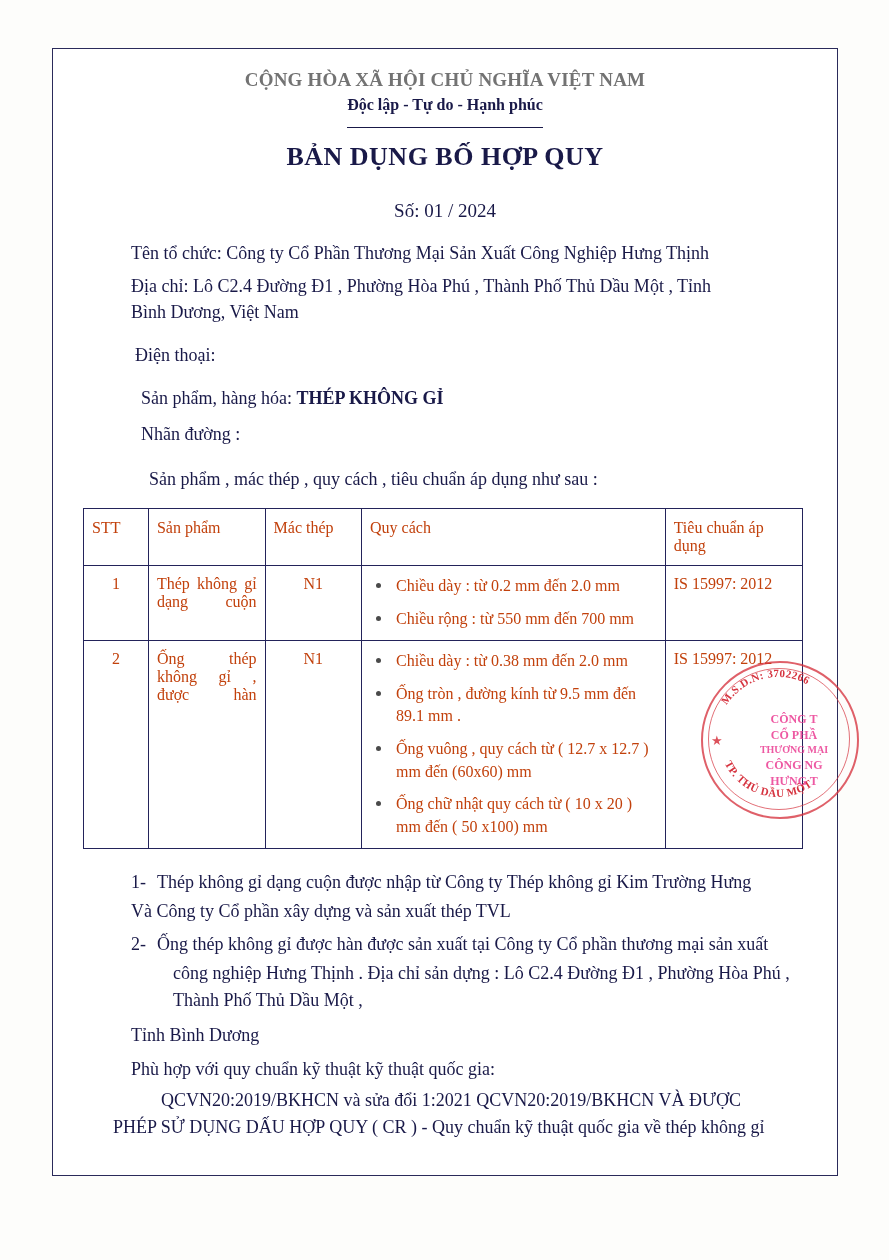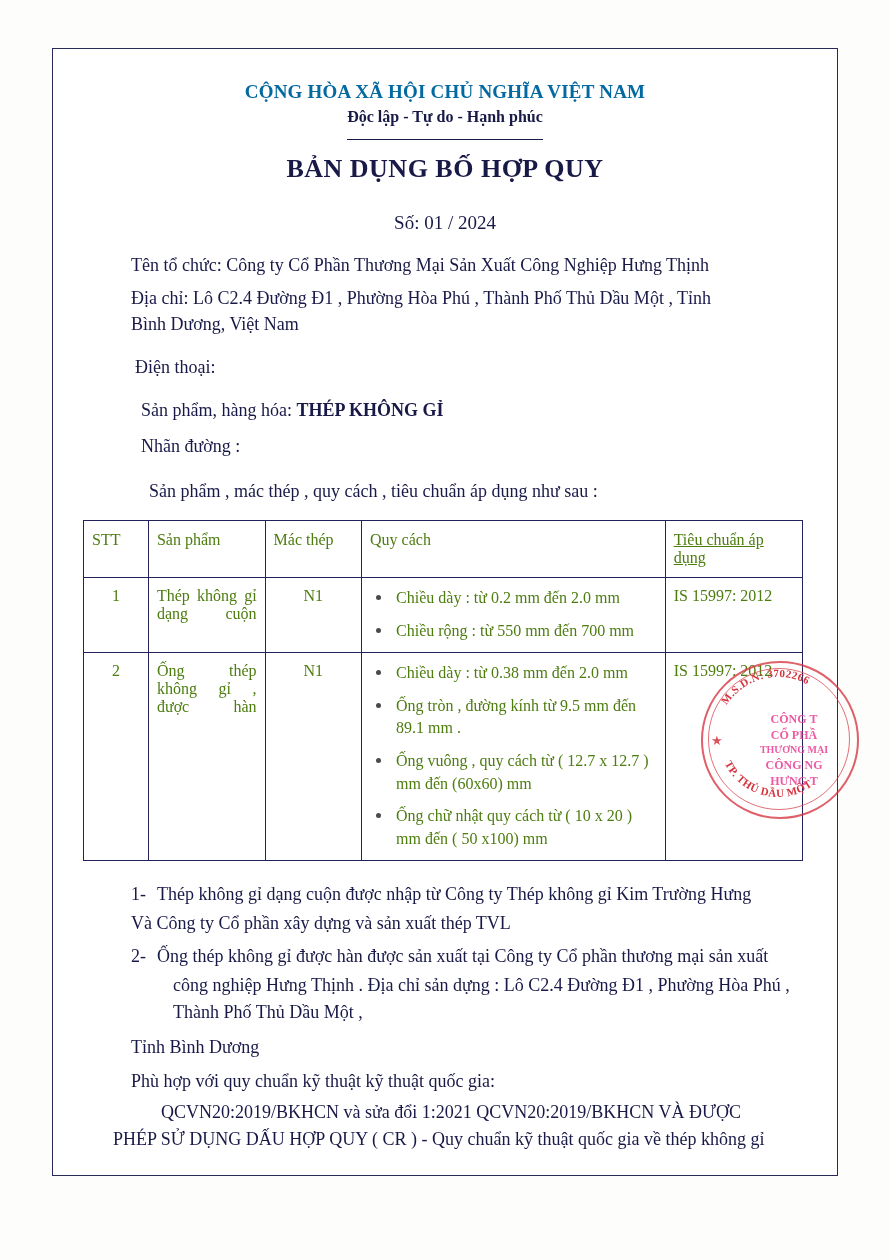--- a/index.html
+++ b/index.html
@@ -44,22 +44,21 @@
     padding: 20px 30px 0 30px;
     box-sizing: border-box;
   }
 
   .center { text-align: center; }
 
   .nation {
     font-weight: bold;
     font-size: 19px;
     letter-spacing: 0.2px;
-    margin-top: 12px;
-    color: #0369a1;
+    color: #737373;
   }
   .motto {
     font-weight: bold;
     font-size: 16px;
     margin-top: 5px;
     color: #191948;
   }
   .motto span {
     border-bottom: 1.4px solid #191948;
     padding-bottom: 14px;
@@ -91,37 +90,37 @@
   .p-intro { margin-top: 18px; padding-left: 66px; }
 
   .bold { font-weight: bold; }
 
   
   table.spec {
     margin-top: 16px;
     border-collapse: collapse;
     width: 720px;
     font-size: 16px;
-    color: #4d7c0f;
+    color: #c2410c;
   }
   table.spec th, table.spec td {
     border: 1px solid #23235a;
     vertical-align: top;
     padding: 9px 8px;
     font-weight: normal;
   }
   table.spec thead th {
     padding: 10px 8px;
     text-align: left;
   }
   .col-stt { width: 52px; text-align: center; }
   .col-prod { width: 112px; }
   .col-mac { width: 90px; text-align: center; }
   .col-quy { width: 330px; }
-  .col-tc { width: 136px; text-decoration: underline; }
+  .col-tc { width: 136px; }
 
   td.c-stt { text-align: center; }
   td.c-mac { text-align: center; }
   td.c-prod { text-align: justify; text-align-last: justify; }
 
   ul.specs {
     list-style: none;
     margin: 0;
     padding: 0;
   }

